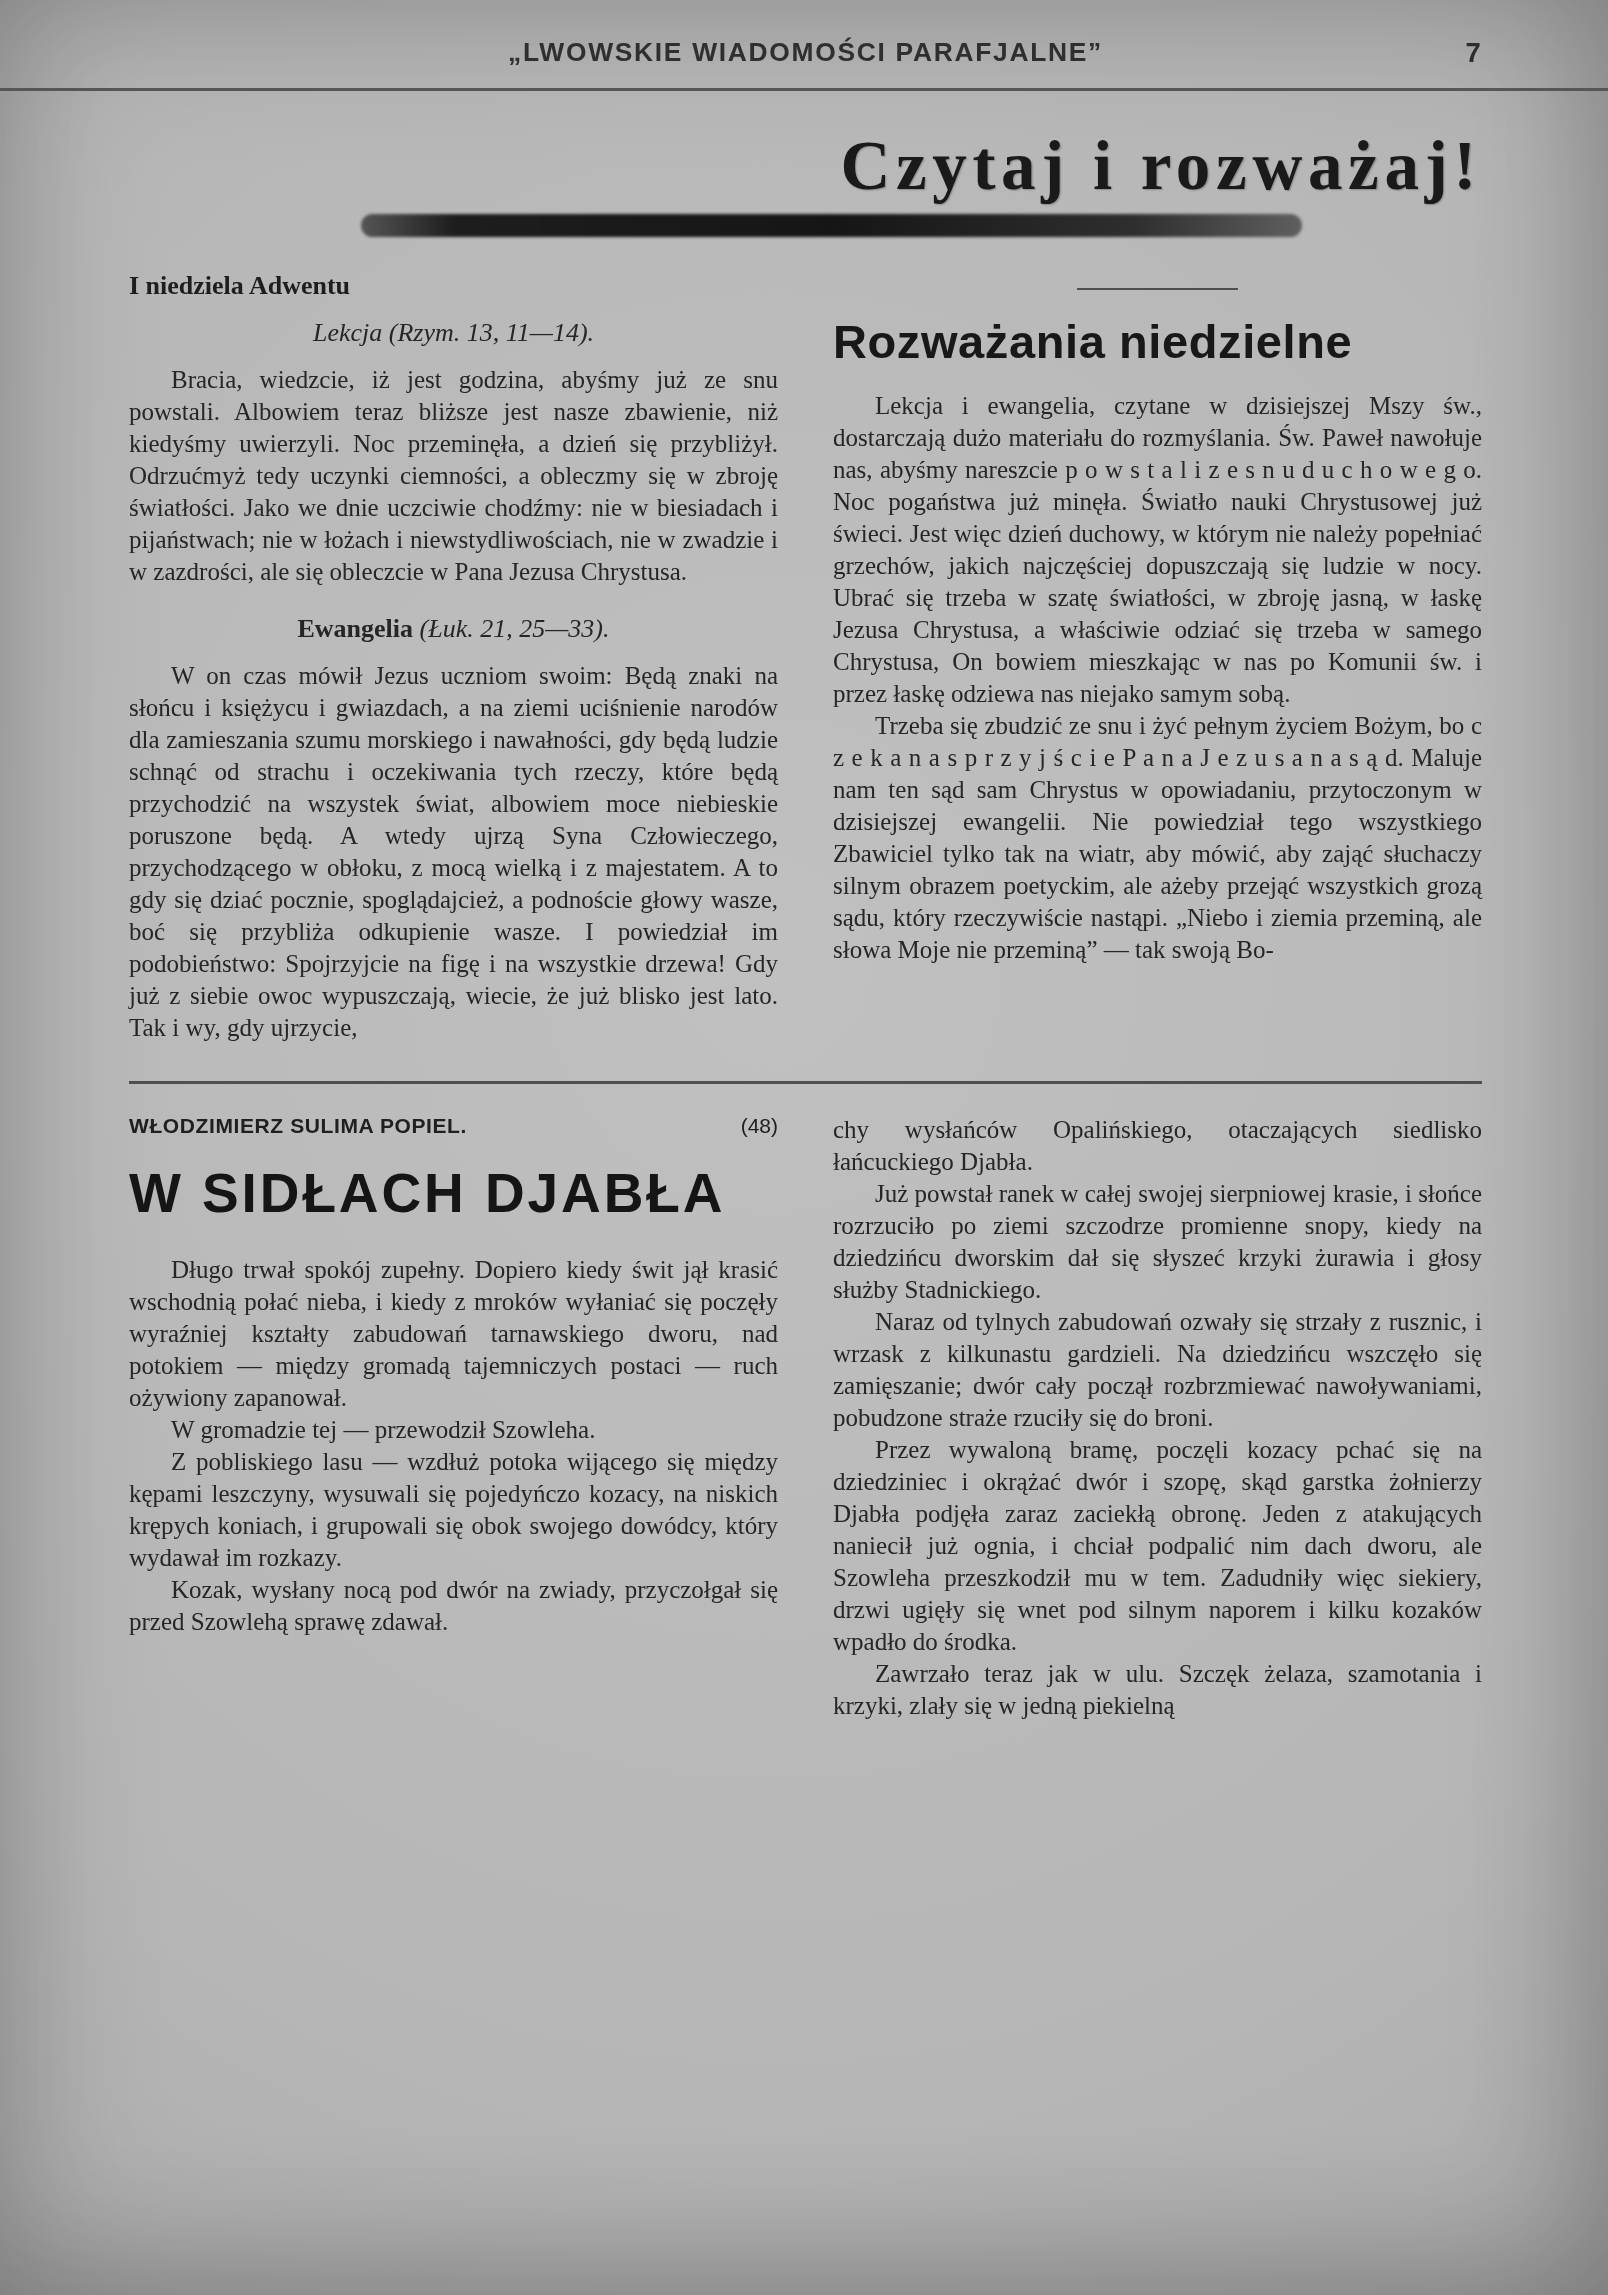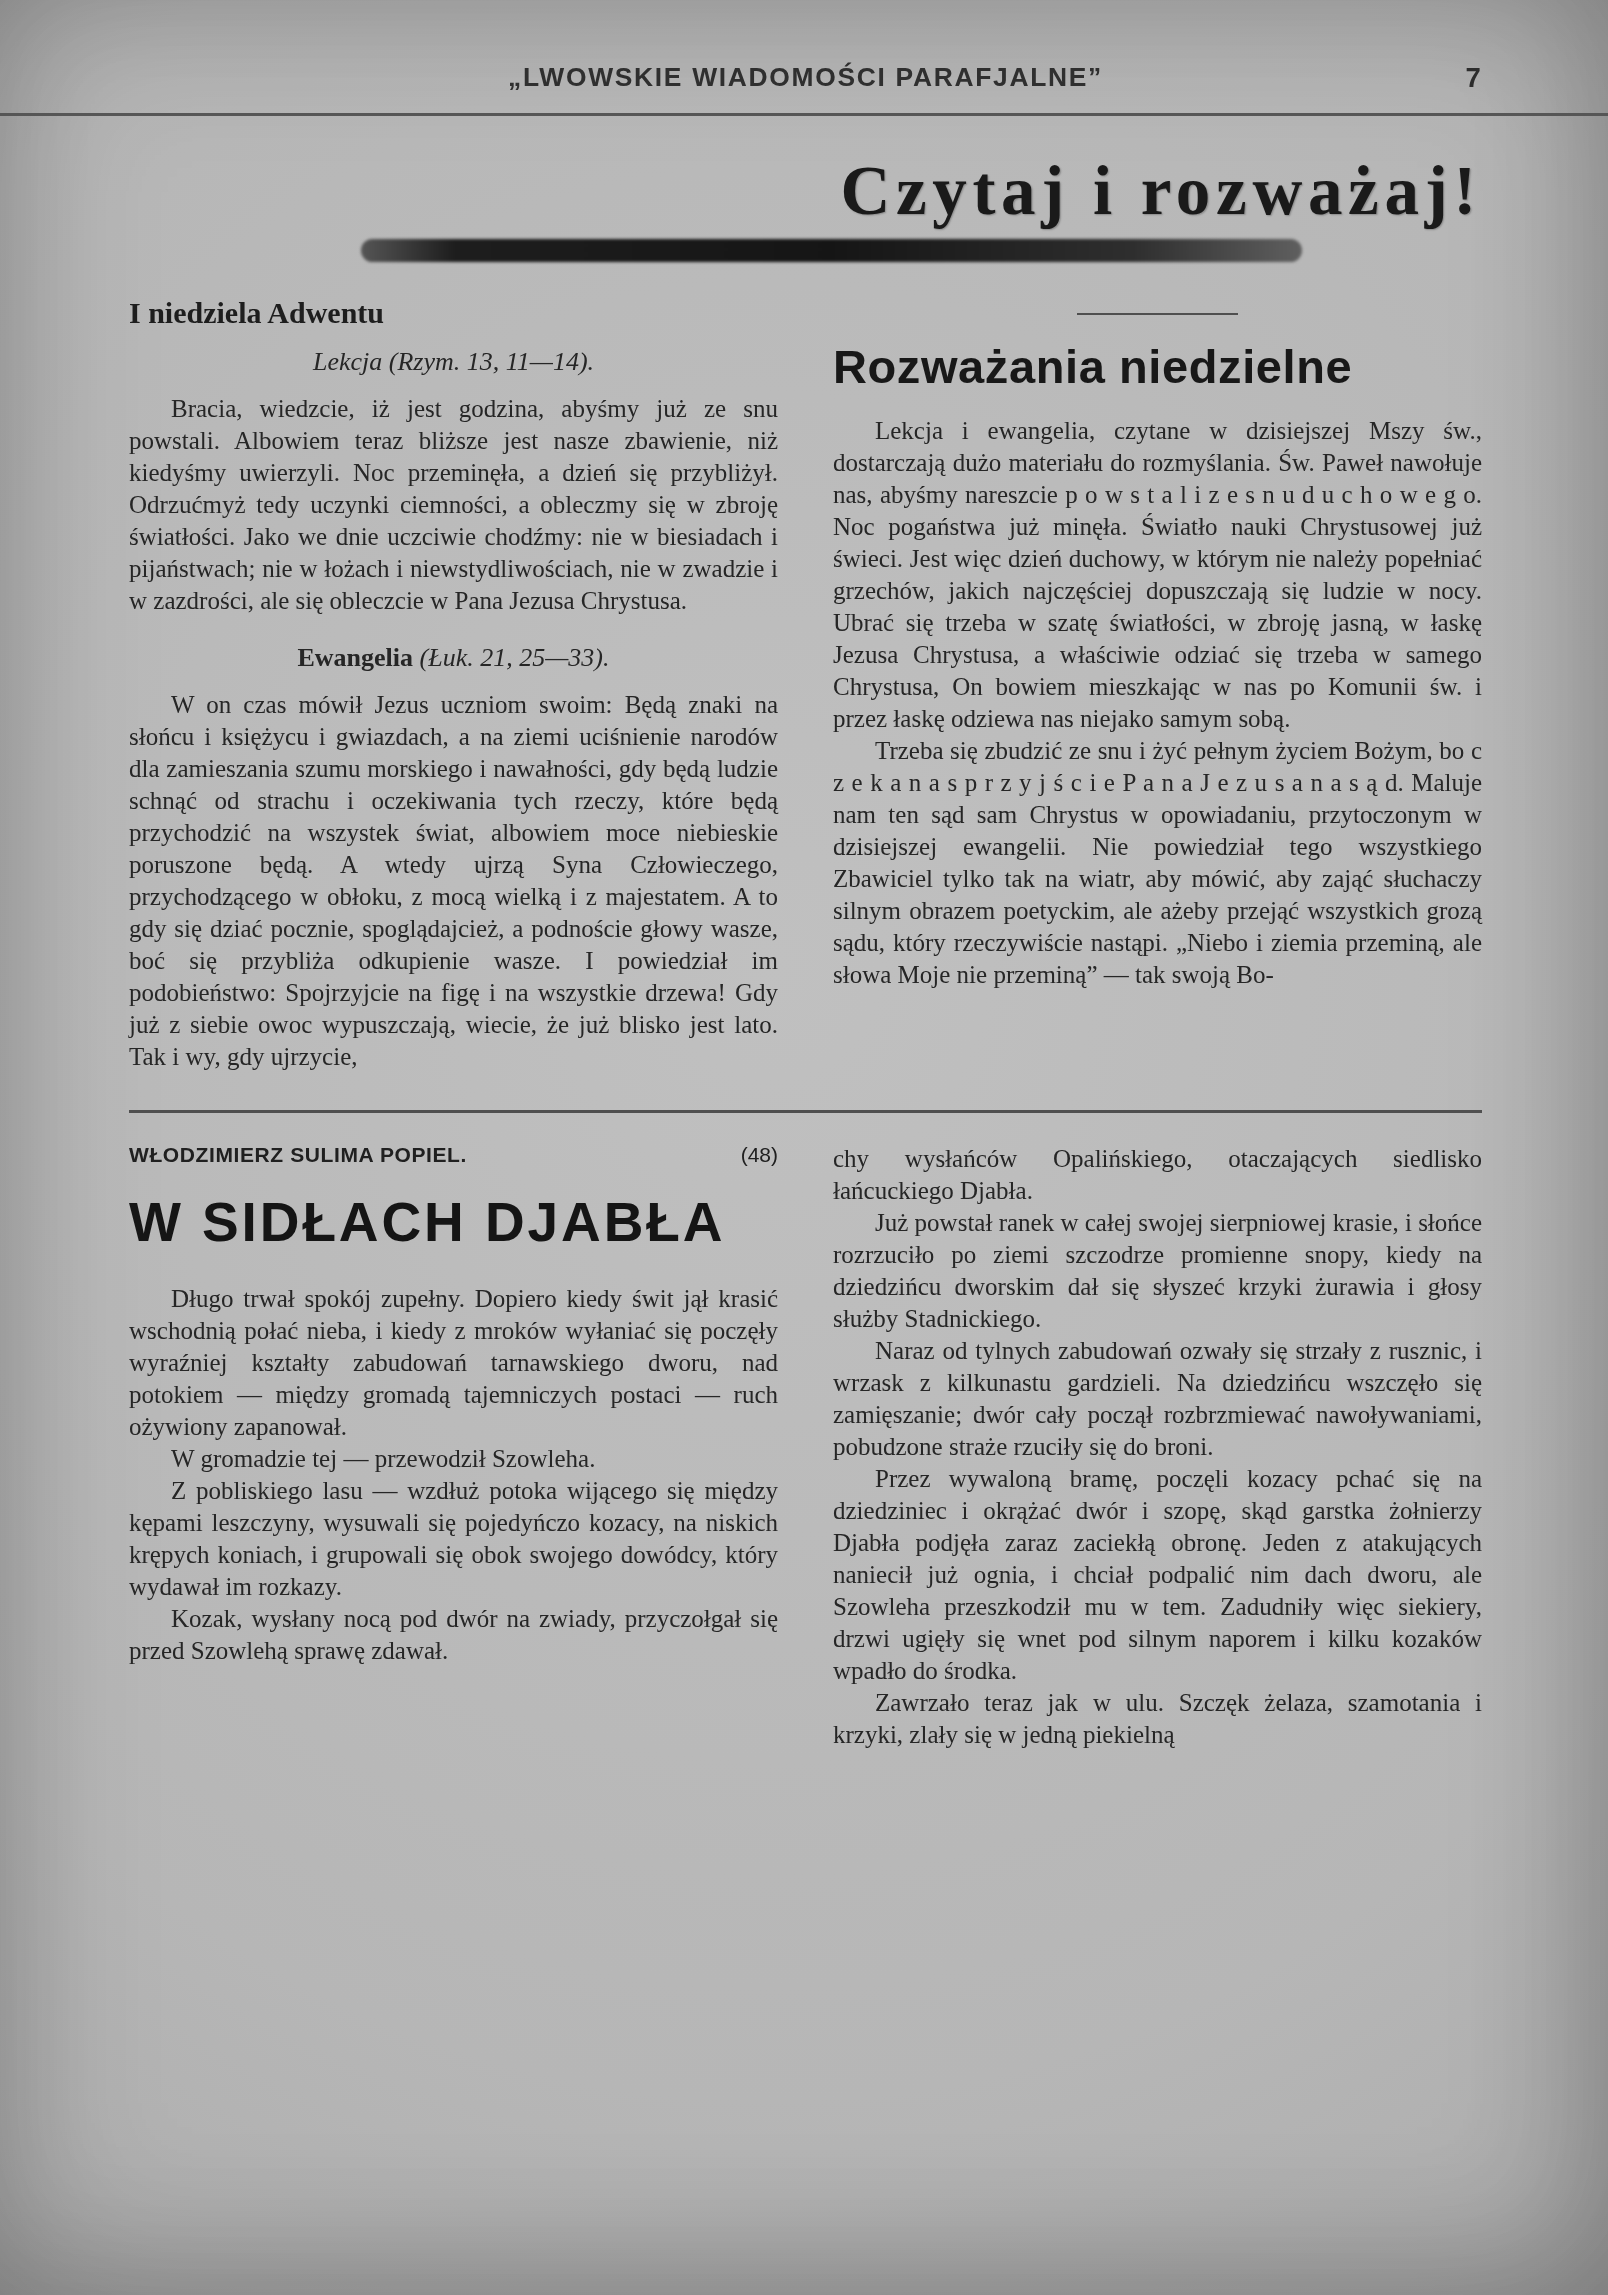--- a/index.html
+++ b/index.html
@@ -9,21 +9,21 @@
     font-family:"Liberation Serif", serif;
     color:#2b2b2b;
     background:#a8a8a8;
     overflow:hidden;
   }
   .page {
     position:relative;
     width:1609px; height:2295px;
     background: radial-gradient(ellipse 120% 90% at 48% 42%, #c0c0c0 0%, #b6b6b6 55%, #a8a8a8 88%, #989898 100%);
     box-shadow: inset 0 0 161px rgba(0,0,0,0.22), inset -23px -34px 126px rgba(0,0,0,0.12);
-    padding:62px 127px 0 129px;
+    padding:37px 127px 0 129px;
   }
   
   .masthead { position:relative; height:37px; }
   .journal-title {
     text-align:center;
     font-family:"Liberation Sans", sans-serif;
     font-weight:bold;
     font-size:26.4px;
     letter-spacing:1.7px;
     color:#2f2f2f;
@@ -64,21 +64,21 @@
   .top-section { margin-top:32px; }
   .body-p {
     font-size:25px;
     line-height:32px;
     text-align:justify;
     text-indent:42px;
     color:#262626;
   }
   .no-indent { text-indent:0; }
   .advent-heading {
-    font-size:30px; font-weight:bold; color:#1e1e1e;
+    font-size:26px; font-weight:bold; color:#1e1e1e;
     margin:2.3px 0 17px 0;
   }
   .center-sub { text-align:center; font-size:26px; margin:0 0 16px 0; color:#262626; }
   .center-sub.gospel { margin-top:26.4px; }
   .sub-label-italic { font-style:italic; }
   .sub-label-bold { font-weight:bold; }
   .sub-ref { font-style:italic; }
   .short-rule { width:161px; height:2.3px; background:#4f4f4f; margin:19.5px auto 24px auto; }
   .rozwazania-heading {
     font-family:"Liberation Sans", sans-serif;

